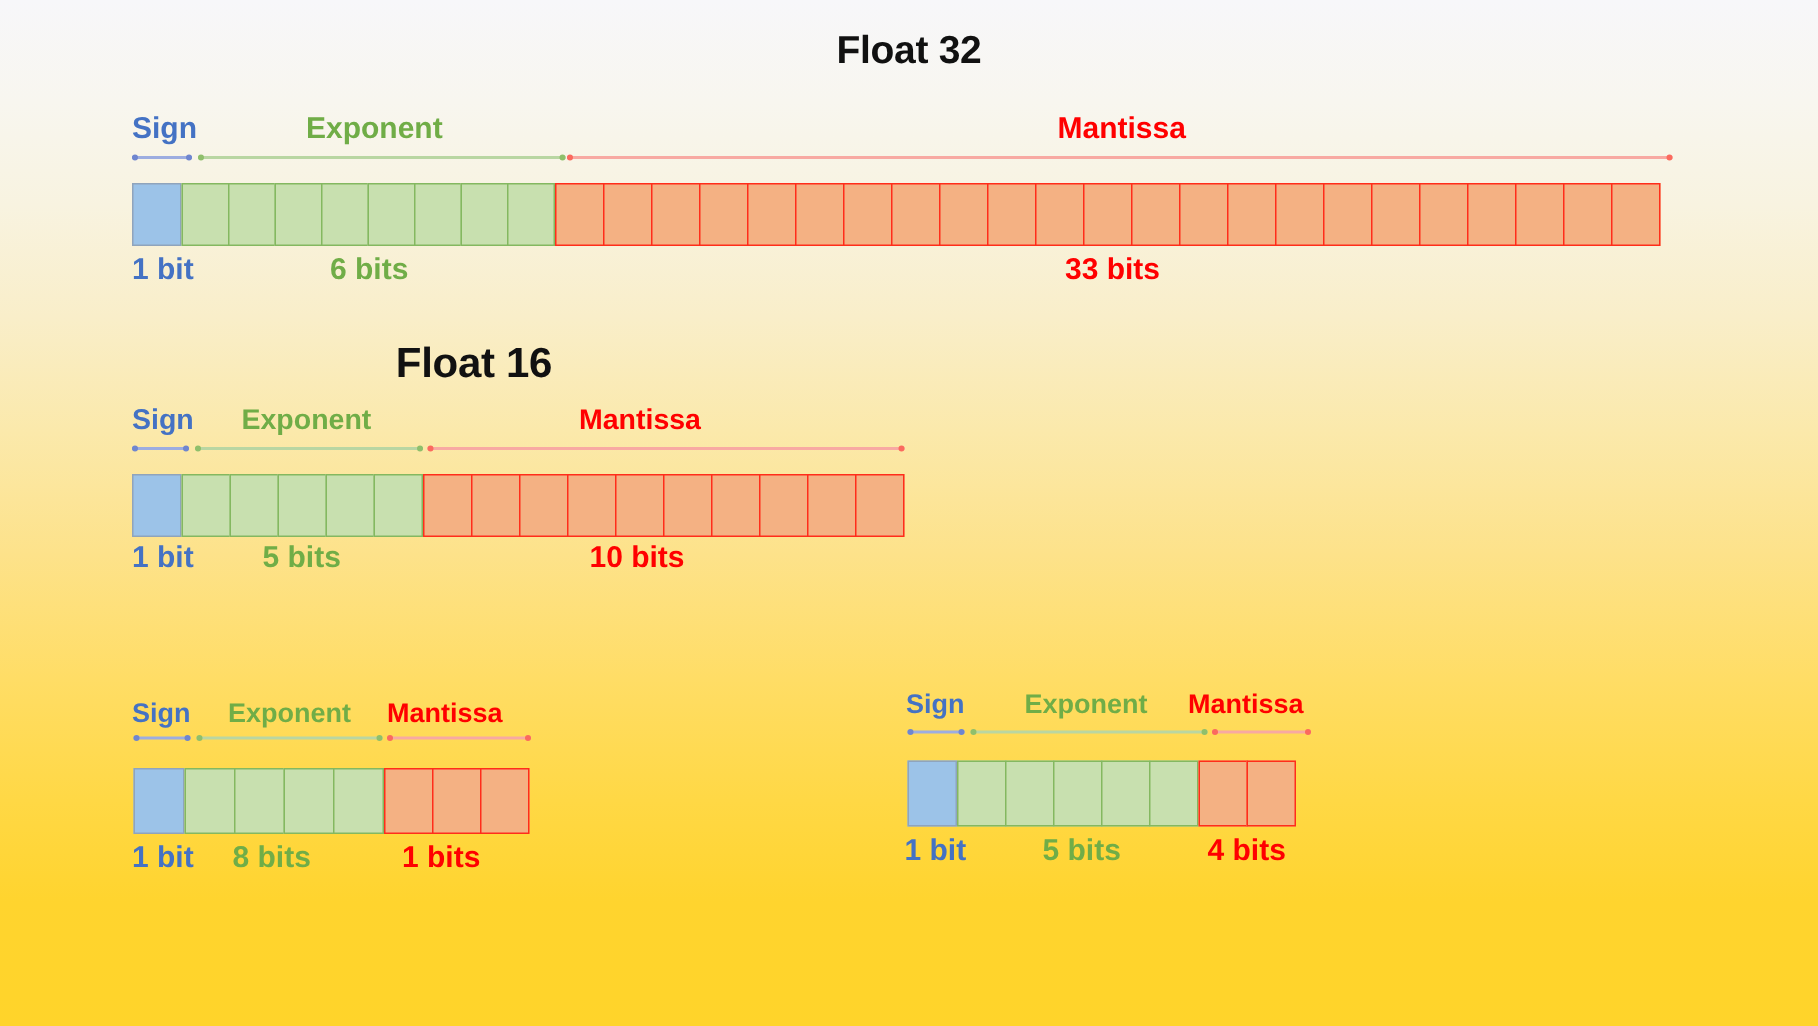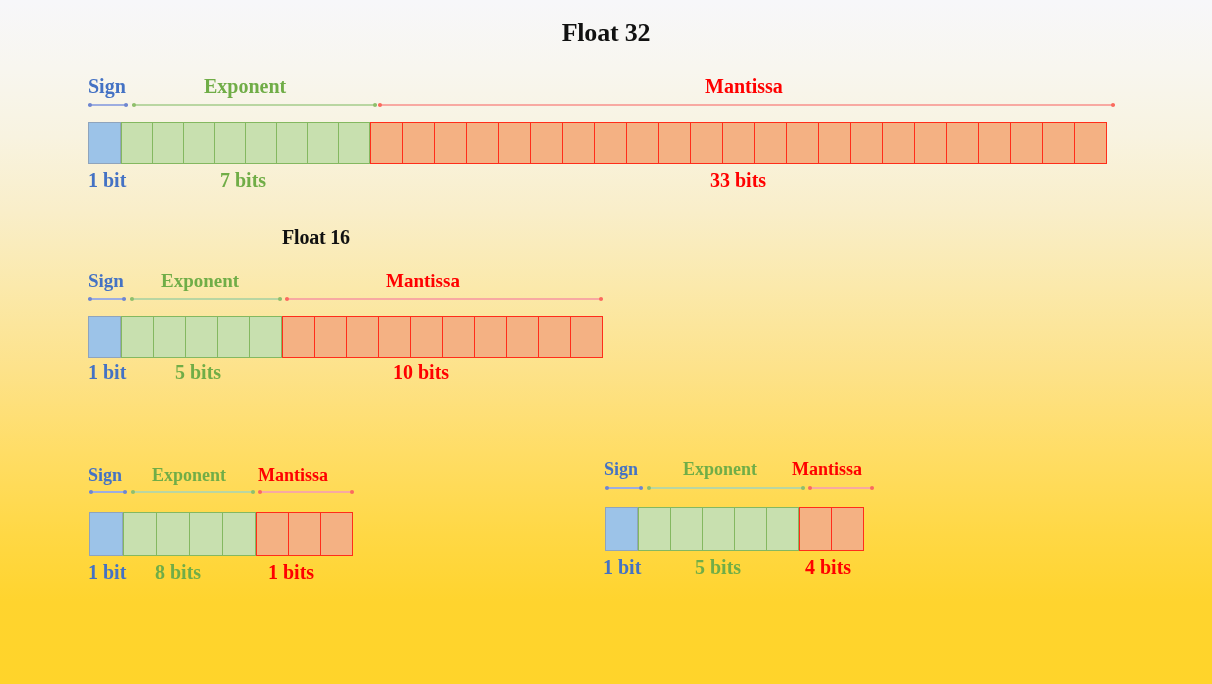--- a/index.html
+++ b/index.html
@@ -26,21 +26,20 @@
   }
 
   .stage {
     position: absolute;
     inset: 0;
   }
 
   
   .fmt {
     position: absolute;
-    font-family: Liberation Serif, serif;
   }
 
   .fmt-title {
     position: absolute;
     left: 0;
     top: 0;
     width: 100%;
     text-align: center;
     color: #111111;
     font-weight: bold;
@@ -167,27 +166,27 @@
       <div class="cell cell-man" style="width:33px;"></div>
       <div class="cell cell-man" style="width:33px;"></div>
       <div class="cell cell-man" style="width:33px;"></div>
       <div class="cell cell-man" style="width:33px;"></div>
       <div class="cell cell-man" style="width:33px;"></div>
       <div class="cell cell-man" style="width:33px;"></div>
       <div class="cell cell-man" style="width:33px;"></div>
     </div>
 
     <div class="bits-label bits-sign" style="left:88px; top:152px; font-size:20px;">1 bit</div>
-    <div class="bits-label bits-exp" style="left:220px; top:152px; font-size:20px;">7 bits</div>
+    <div class="bits-label bits-exp" style="left:220px; top:152px; font-size:20px;">6 bits</div>
     <div class="bits-label bits-man" style="left:710px; top:152px; font-size:20px;">33 bits</div>
   </div>
 
   <div class="fmt" style="left:0px; top:226px; width:700px; height:170px;">
 
-    <div class="fmt-title" style="font-size:20px; top:0px; left:0px; width:632px;">Float 16</div>
+    <div class="fmt-title" style="font-size:28px; top:0px; left:0px; width:632px;">Float 16</div>
 
     <div class="field-label lbl-sign" style="left:88px; top:45px; font-size:19px;">Sign</div>
     <div class="field-label lbl-exp" style="left:161px; top:45px; font-size:19px;">Exponent</div>
     <div class="field-label lbl-man" style="left:386px; top:45px; font-size:19px;">Mantissa</div>
 
     <div class="rule rule-sign" style="left:88px; top:72px; width:38px;"></div>
     <div class="rule rule-exp" style="left:130px; top:72px; width:152px;"></div>
     <div class="rule rule-man" style="left:285px; top:72px; width:318px;"></div>
 
     <div class="bitbar" style="left:88px; top:90px; height:42px;">

